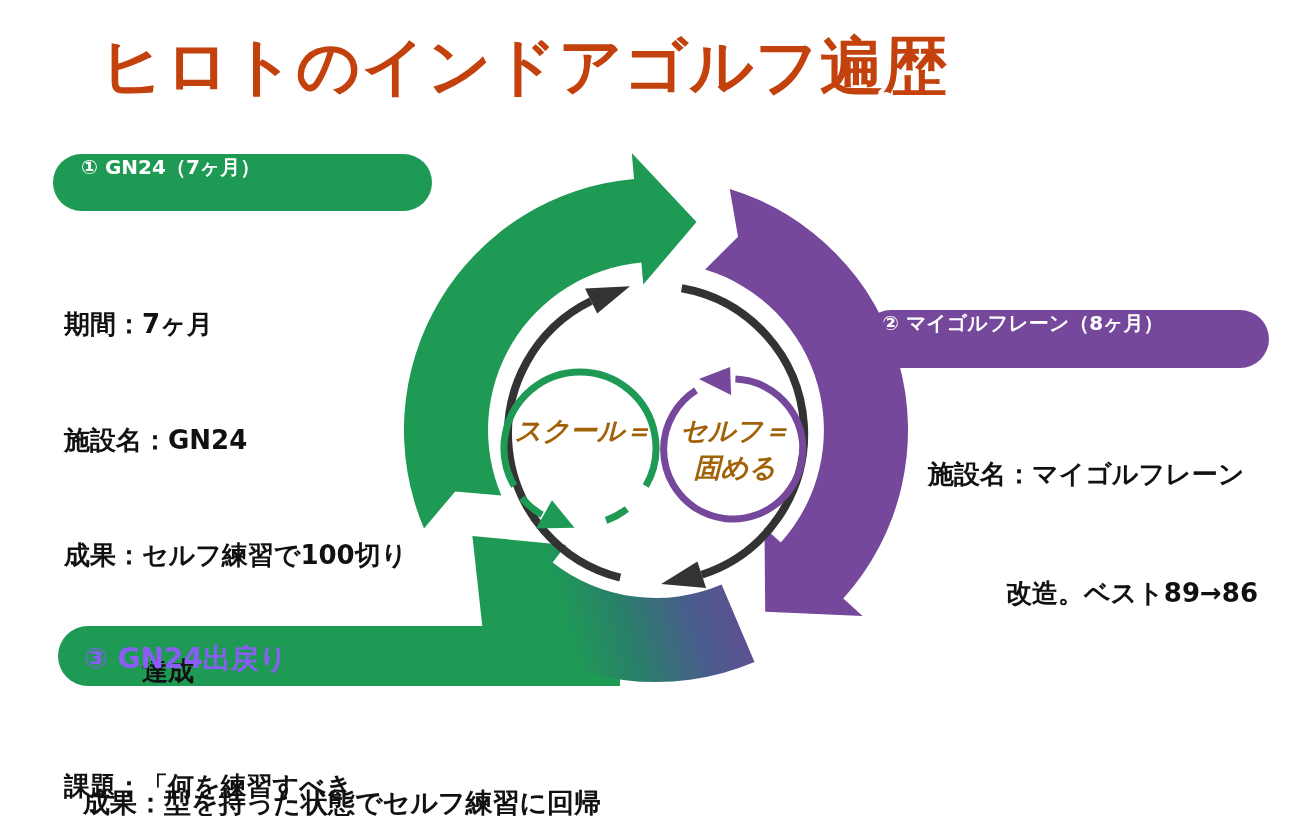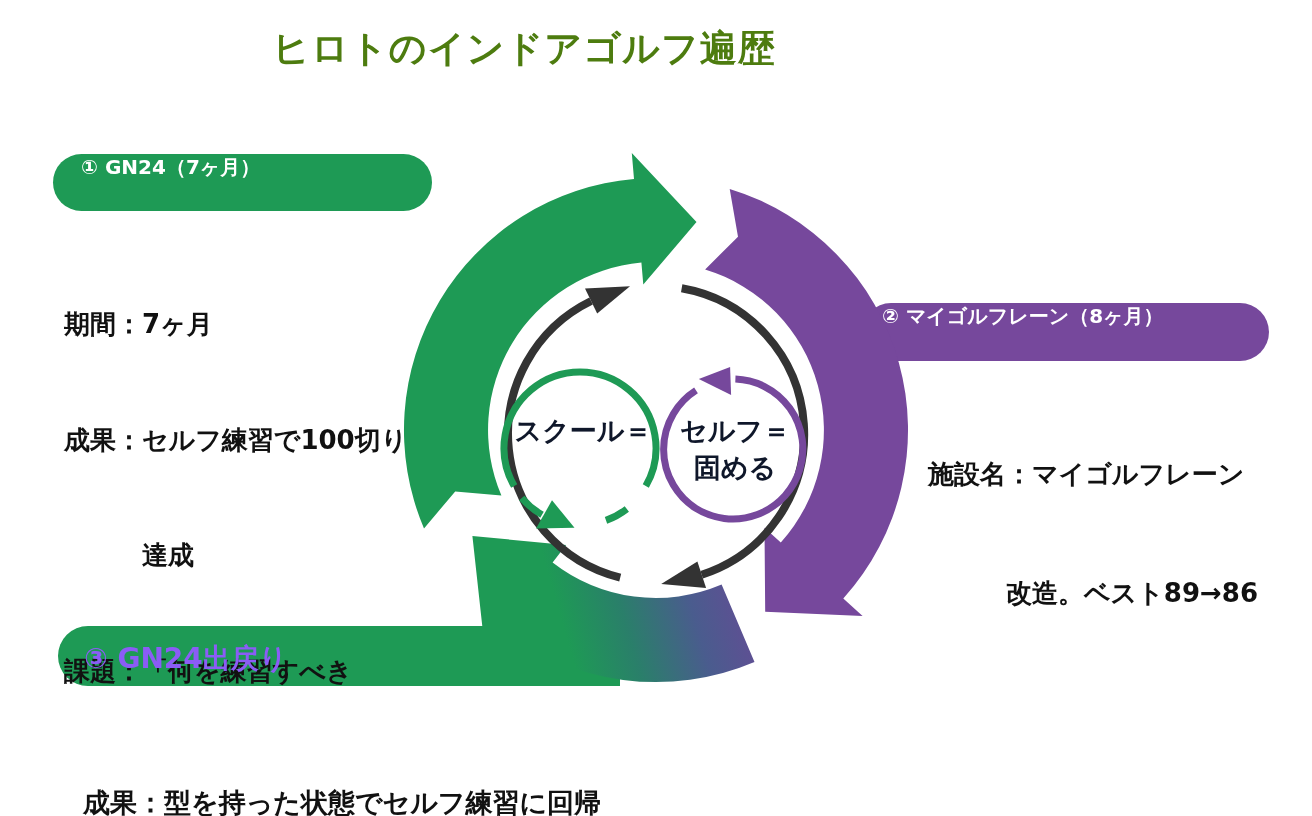--- a/index.html
+++ b/index.html
@@ -4,42 +4,42 @@
 <style>
   html,body{margin:0;padding:0;background:#ffffff;}
   body{
     width:1312px;height:816px;position:relative;overflow:hidden;
     font-family:"DejaVu Sans","Liberation Sans",sans-serif;
     -webkit-font-smoothing:antialiased;
   }
   .abs{position:absolute;}
   .title{
     left:0;top:24px;width:1048px;text-align:center;
-    font-size:37px;font-weight:900;color:#4d7c0f;letter-spacing:1px;
+    font-size:63px;font-weight:900;color:#c2410c;letter-spacing:1px;
     z-index:3;
   }
   .pill{
     border-radius:29px;color:#fff;font-weight:800;font-size:20px;
     display:flex;align-items:flex-start;z-index:1;
   }
   .pill-1{left:53px;top:154px;width:379px;height:57px;background:#1e9a55;padding-left:28px;box-sizing:border-box;}
-  .pill-2{left:862px;top:303px;width:407px;height:58px;background:#76489c;padding-left:20px;box-sizing:border-box;}
+  .pill-2{left:862px;top:310px;width:407px;height:58px;background:#76489c;padding-left:20px;box-sizing:border-box;}
   .pill-3-text{
     left:84px;top:640px;z-index:3;color:#8b5cf6;font-weight:800;font-size:28px;
     display:flex;align-items:center;
   }
   .textblock{
     z-index:3;color:#111;font-weight:700;white-space:pre;
   }
   .block-1{left:64px;top:228px;font-size:26px;line-height:38.5px;}
   .block-2{left:928px;top:376px;font-size:26px;line-height:39.5px;}
   .block-3{left:83px;top:698px;font-size:27px;line-height:42px;}
   .center-label{
-    z-index:4;text-align:center;color:#0f172a;font-weight:800;
-    font-size:27px;line-height:37px;
+    z-index:4;text-align:center;color:#a16207;font-weight:800;
+    font-size:27px;line-height:37px;font-style:italic;
   }
   .center-school{left:478px;top:412px;width:210px;}
   .center-self{left:645px;top:412px;width:180px;}
   svg.diagram{left:0;top:0;z-index:2;pointer-events:none;}
 </style>
 </head>
 <body>
 
 <div class="abs title">ヒロトのインドアゴルフ遍歴</div>
 
@@ -87,20 +87,21 @@
     <path d="M735.4,379 A70,70 0 1 1 695.9,508.4 A70,70 0 0 1 696,390.4"></path>
   </g>
   <path d="M730.1,367.1 L731.1,395 L698.8,378.9 Z" fill="#76489c"></path>
 </svg>
 
 <div class="abs pill pill-1">
   <span>① GN24（7ヶ月）</span>
 </div>
 <div class="abs textblock block-1">
   <div>期間：7ヶ月</div>
+  <div>施設名：GN24</div>
   <div>成果：セルフ練習で100切り</div>
   <div>　　　達成</div>
   <div>課題：「何を練習すべき</div>
   
 </div>
 
 <div class="abs pill pill-2">
   <span>② マイゴルフレーン（8ヶ月）</span>
 </div>
 <div class="abs textblock block-2">

